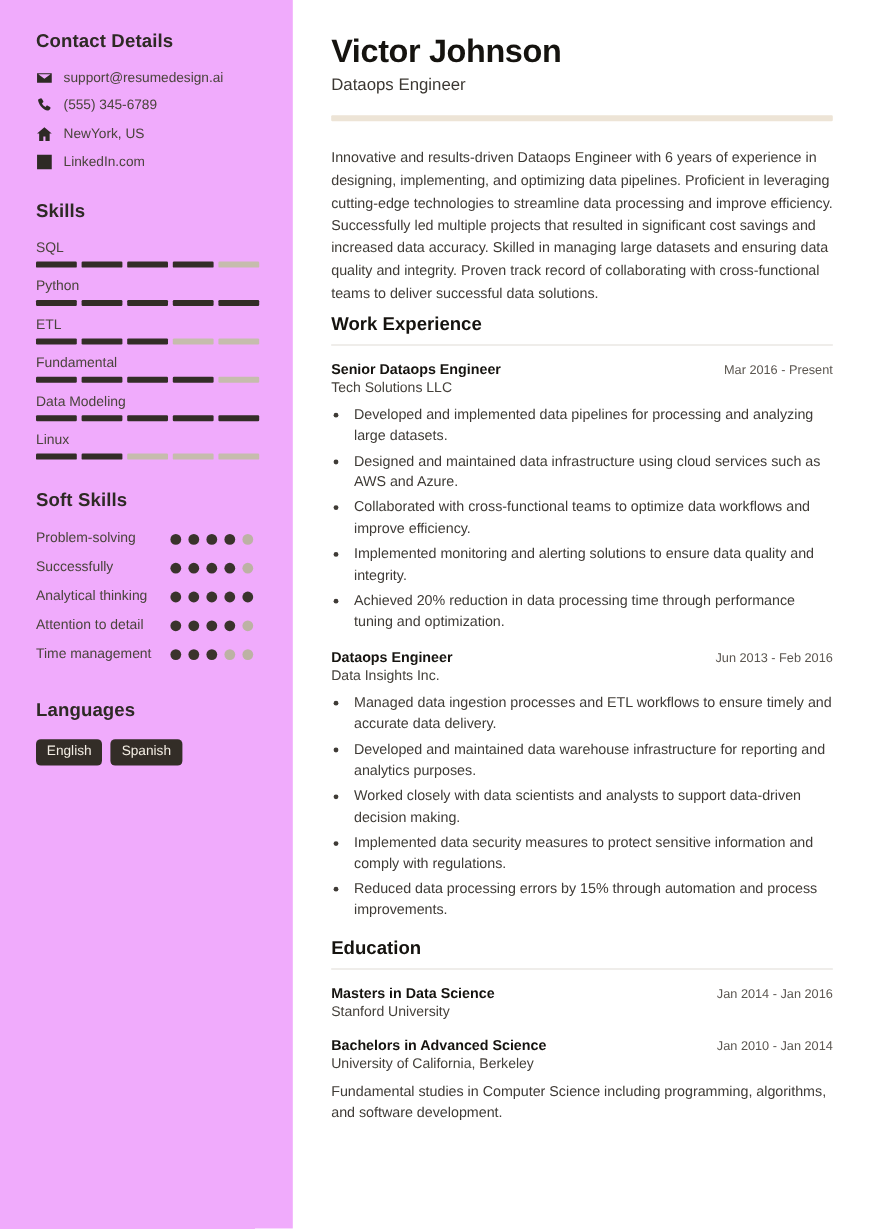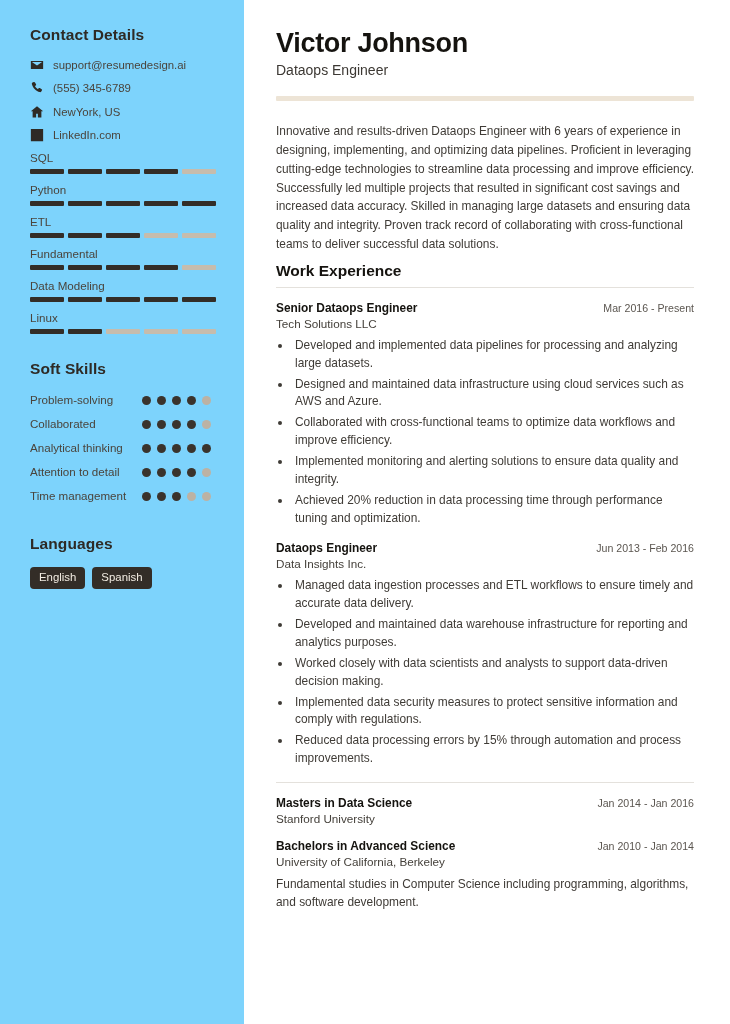--- a/index.html
+++ b/index.html
@@ -7,21 +7,21 @@
     width: 730px; height: 1024px;
     background: #ffffff;
     font-family: "Liberation Sans", sans-serif;
     -webkit-font-smoothing: antialiased;
   }
   .page { position: relative; width: 730px; height: 1024px; display: flex; background:#fff; overflow: hidden; }
 
   
   .sidebar {
     width: 244px; min-width: 244px; height: 100%;
-    background: #7dd3fc;
+    background: #f0abfc;
     padding: 26px 28px 20px 30px;
   }
   .side-h {
     font-size: 15.5px; font-weight: bold; color: #2E2A25;
     letter-spacing: .1px; margin-bottom: 14px;
   }
   .side-h.mt { margin-top: 26px; }
 
   .contact-list { margin-bottom: 4px; }
   .contact-row { display: flex; align-items: center; gap: 9px; margin-bottom: 9px; }
@@ -107,20 +107,21 @@
         <div class="contact-row">
           <span class="c-ico">
             <svg width="14" height="14" viewBox="0 0 16 16" fill="currentColor">
               <path d="M1 1h14v14H1V1zm3.1 5.2h2v6.3h-2V6.2zm1-3.1a1.15 1.15 0 1 1 0 2.3 1.15 1.15 0 0 1 0-2.3zM7.3 6.2h1.9v.9c.3-.5 1-1.1 2-1.1 1.6 0 2.3 1 2.3 2.8v3.7h-2V9.2c0-.9-.3-1.4-1-1.4-.6 0-1 .4-1.2.9v3.8h-2V6.2z"></path>
             </svg>
           </span>
           <span class="c-text">LinkedIn.com</span>
         </div>
       </div>
 
+    <div class="side-h mt">Skills</div>
     <div>
         <div class="skill">
           <div class="skill-name">SQL</div>
           <div class="bar">
             <span class="seg on"></span>
             <span class="seg on"></span>
             <span class="seg on"></span>
             <span class="seg on"></span>
             <span class="seg"></span>
           </div>
@@ -183,21 +184,21 @@
           <div class="soft-name">Problem-solving</div>
           <div class="dots">
             <span class="dot on"></span>
             <span class="dot on"></span>
             <span class="dot on"></span>
             <span class="dot on"></span>
             <span class="dot"></span>
           </div>
         </div>
         <div class="soft">
-          <div class="soft-name">Collaborated</div>
+          <div class="soft-name">Successfully</div>
           <div class="dots">
             <span class="dot on"></span>
             <span class="dot on"></span>
             <span class="dot on"></span>
             <span class="dot on"></span>
             <span class="dot"></span>
           </div>
         </div>
         <div class="soft">
           <div class="soft-name">Analytical thinking</div>
@@ -273,20 +274,21 @@
           <ul class="bullets">
             <li>Managed data ingestion processes and ETL workflows to ensure timely and accurate data delivery.</li>
             <li>Developed and maintained data warehouse infrastructure for reporting and analytics purposes.</li>
             <li>Worked closely with data scientists and analysts to support data-driven decision making.</li>
             <li>Implemented data security measures to protect sensitive information and comply with regulations.</li>
             <li>Reduced data processing errors by 15% through automation and process improvements.</li>
           </ul>
         </div>
       </div>
 
+    <h2 class="sec-h">Education</h2>
     <div class="sec-rule"></div>
     <div>
         <div class="entry">
           <div class="entry-top">
             <span class="entry-title">Masters in Data Science</span>
             <span class="entry-date">Jan 2014 - Jan 2016</span>
           </div>
           <div class="entry-org">Stanford University</div>
         </div>
         <div class="entry">

